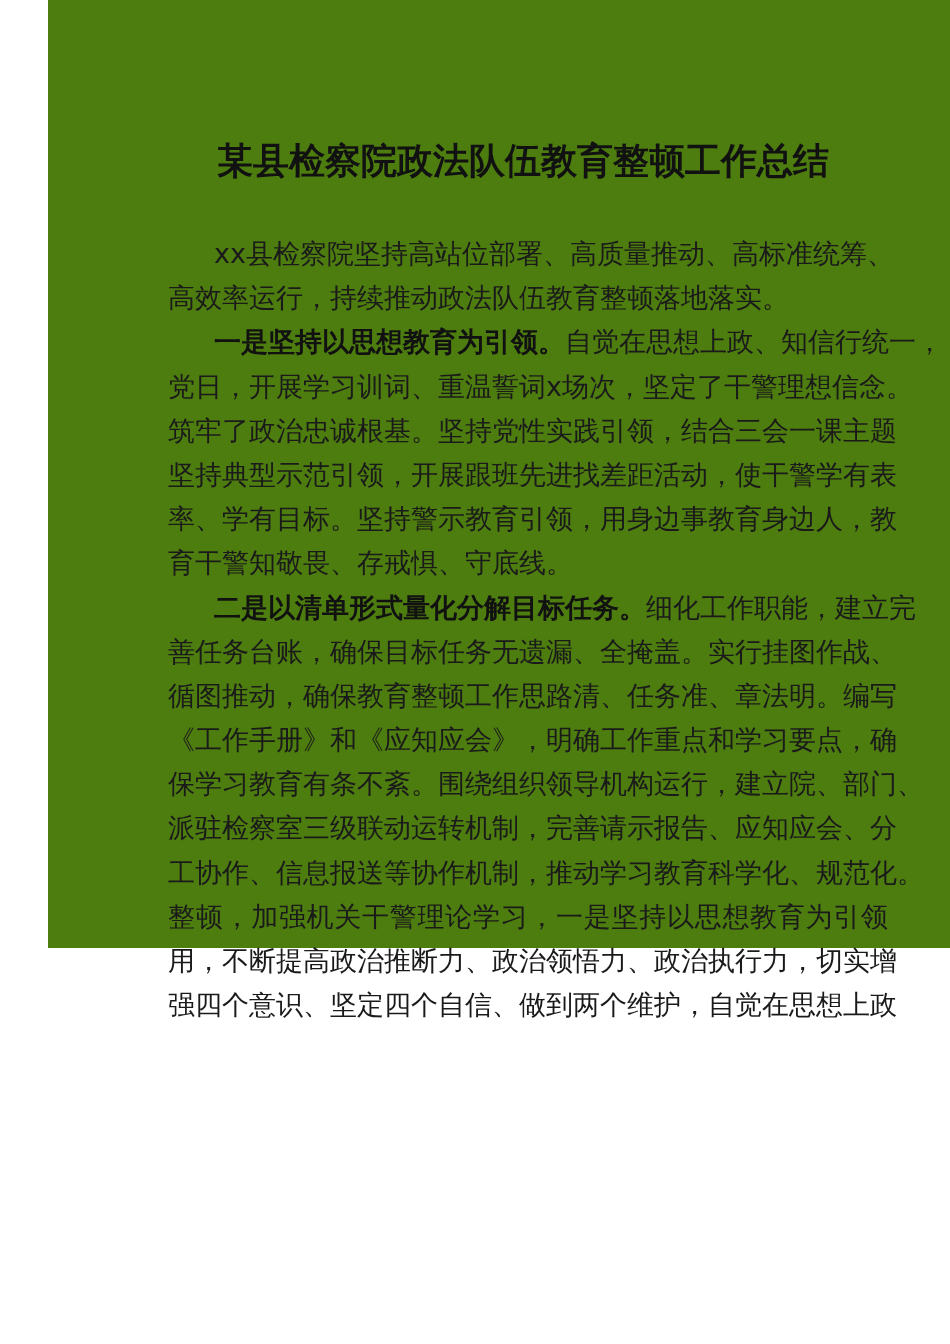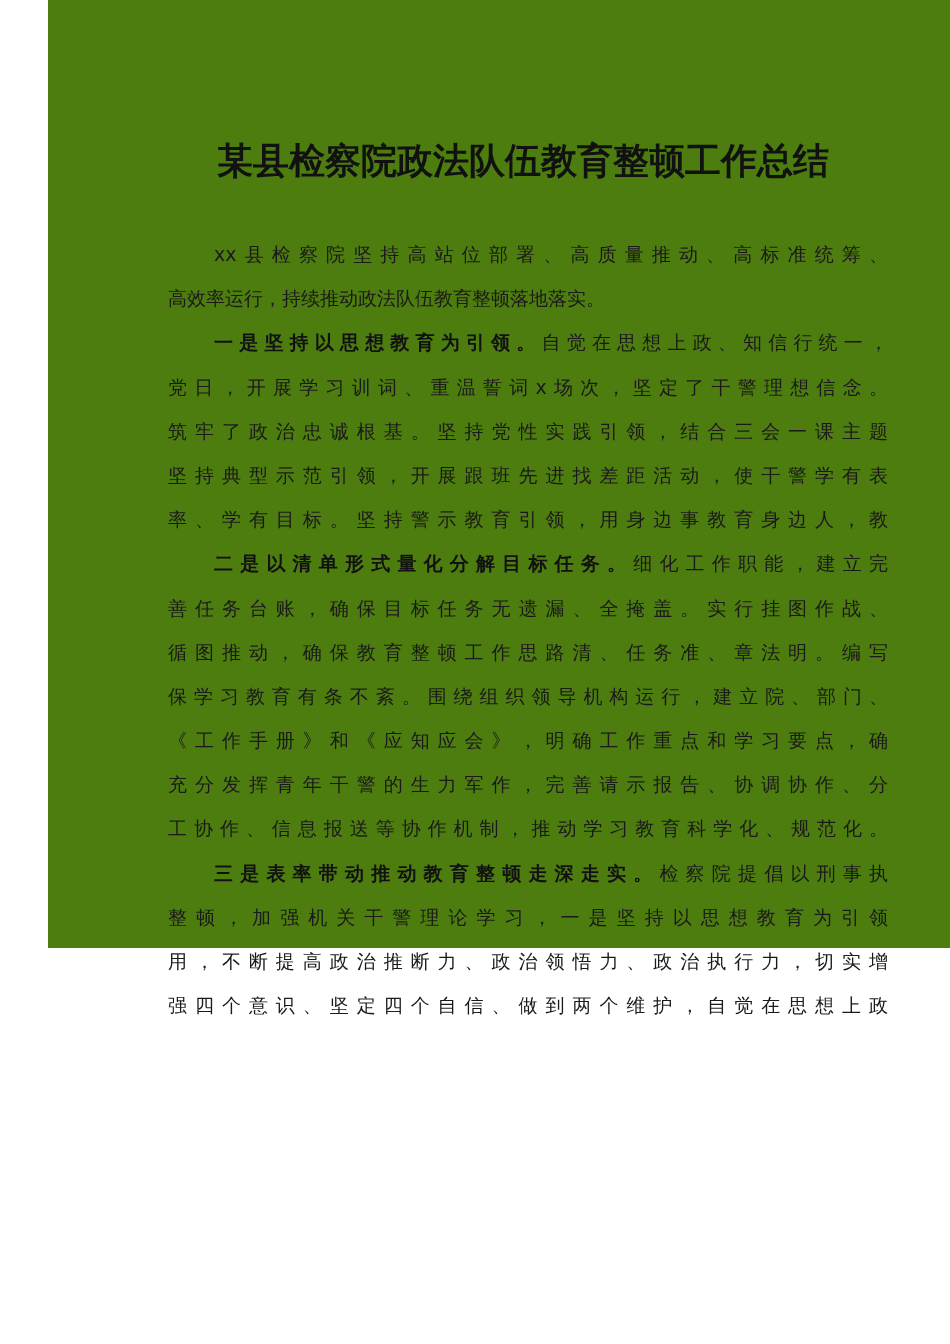--- a/index.html
+++ b/index.html
@@ -6,21 +6,21 @@
   body { width: 950px; height: 1344px; position: relative; overflow: hidden; }
   .page { position: absolute; left: 0; top: 0; width: 950px; height: 948px; background: #4d7c0f; margin-left: 48px; }
   .title {
     position: absolute; left: 0; top: 136px; width: 950px; text-align: center;
     font-family: "DejaVu Serif", "Liberation Serif", serif; font-weight: bold;
     font-size: 36px; line-height: 48px; color: #111; letter-spacing: 0px;
   }
   .body {
     position: absolute; left: 120px; top: 232px; width: 720px;
     font-family: "DejaVu Sans", "Liberation Sans", sans-serif;
-    font-size: 19px; line-height: 44.2px; color: #1a1a1a;
+    font-size: 27px; line-height: 44.2px; color: #1a1a1a;
     text-align: justify; text-justify: inter-character;
   }
   .line { display: block; white-space: nowrap; height: 44.2px; text-align-last: justify; }
   .line.last { text-align-last: left; }
   .indent { padding-left: 46px; }
   .heading { font-weight: bold; color: #111; text-align-last: left; }
   .lead { font-weight: bold; color: #111; }
 </style>
 </head>
 <body>
@@ -32,27 +32,27 @@
 
     <span class="line indent">xx县检察院坚持高站位部署、高质量推动、高标准统筹、</span>
     <span class="line last">高效率运行，持续推动政法队伍教育整顿落地落实。</span>
 
 
     <span class="line indent"><span class="lead">一是坚持以思想教育为引领。</span><span>自觉在思想上政、知信行统一，</span></span>
     <span class="line">党日，开展学习训词、重温誓词x场次，坚定了干警理想信念。</span>
     <span class="line">筑牢了政治忠诚根基。坚持党性实践引领，结合三会一课主题</span>
     <span class="line">坚持典型示范引领，开展跟班先进找差距活动，使干警学有表</span>
     <span class="line">率、学有目标。坚持警示教育引领，用身边事教育身边人，教</span>
+    <span class="line last">育干警知敬畏、存戒惧、守底线。</span>
 
     <span class="line indent"><span class="lead">二是以清单形式量化分解目标任务。</span><span>细化工作职能，建立完</span></span>
     <span class="line">善任务台账，确保目标任务无遗漏、全掩盖。实行挂图作战、</span>
     <span class="line">循图推动，确保教育整顿工作思路清、任务准、章法明。编写</span>
+    <span class="line">《工作手册》和《应知应会》，明确工作重点和学习要点，确</span>
     <span class="line">保学习教育有条不紊。围绕组织领导机构运行，建立院、部门、</span>
-    <span class="line">《工作手册》和《应知应会》，明确工作重点和学习要点，确</span>
-    <span class="line">充分发挥青年干警的生力军作，完善请示报告、协调协作、分</span>
+    <span class="line">派驻检察室三级联动运转机制，完善请示报告、应知应会、分</span>
     <span class="line">工协作、信息报送等协作机制，推动学习教育科学化、规范化。</span>
 
-    <span class="line indent"><span class="lead">三是表率带动推动教育整顿走深走实。</span><span>检察院提倡以刑事执</span></span>
     <span class="line">整顿，加强机关干警理论学习，一是坚持以思想教育为引领</span>
     <span class="line">用，不断提高政治推断力、政治领悟力、政治执行力，切实增</span>
     <span class="line">强四个意识、坚定四个自信、做到两个维护，自觉在思想上政</span>
   </div>
 </div>
 
 </body></html>

